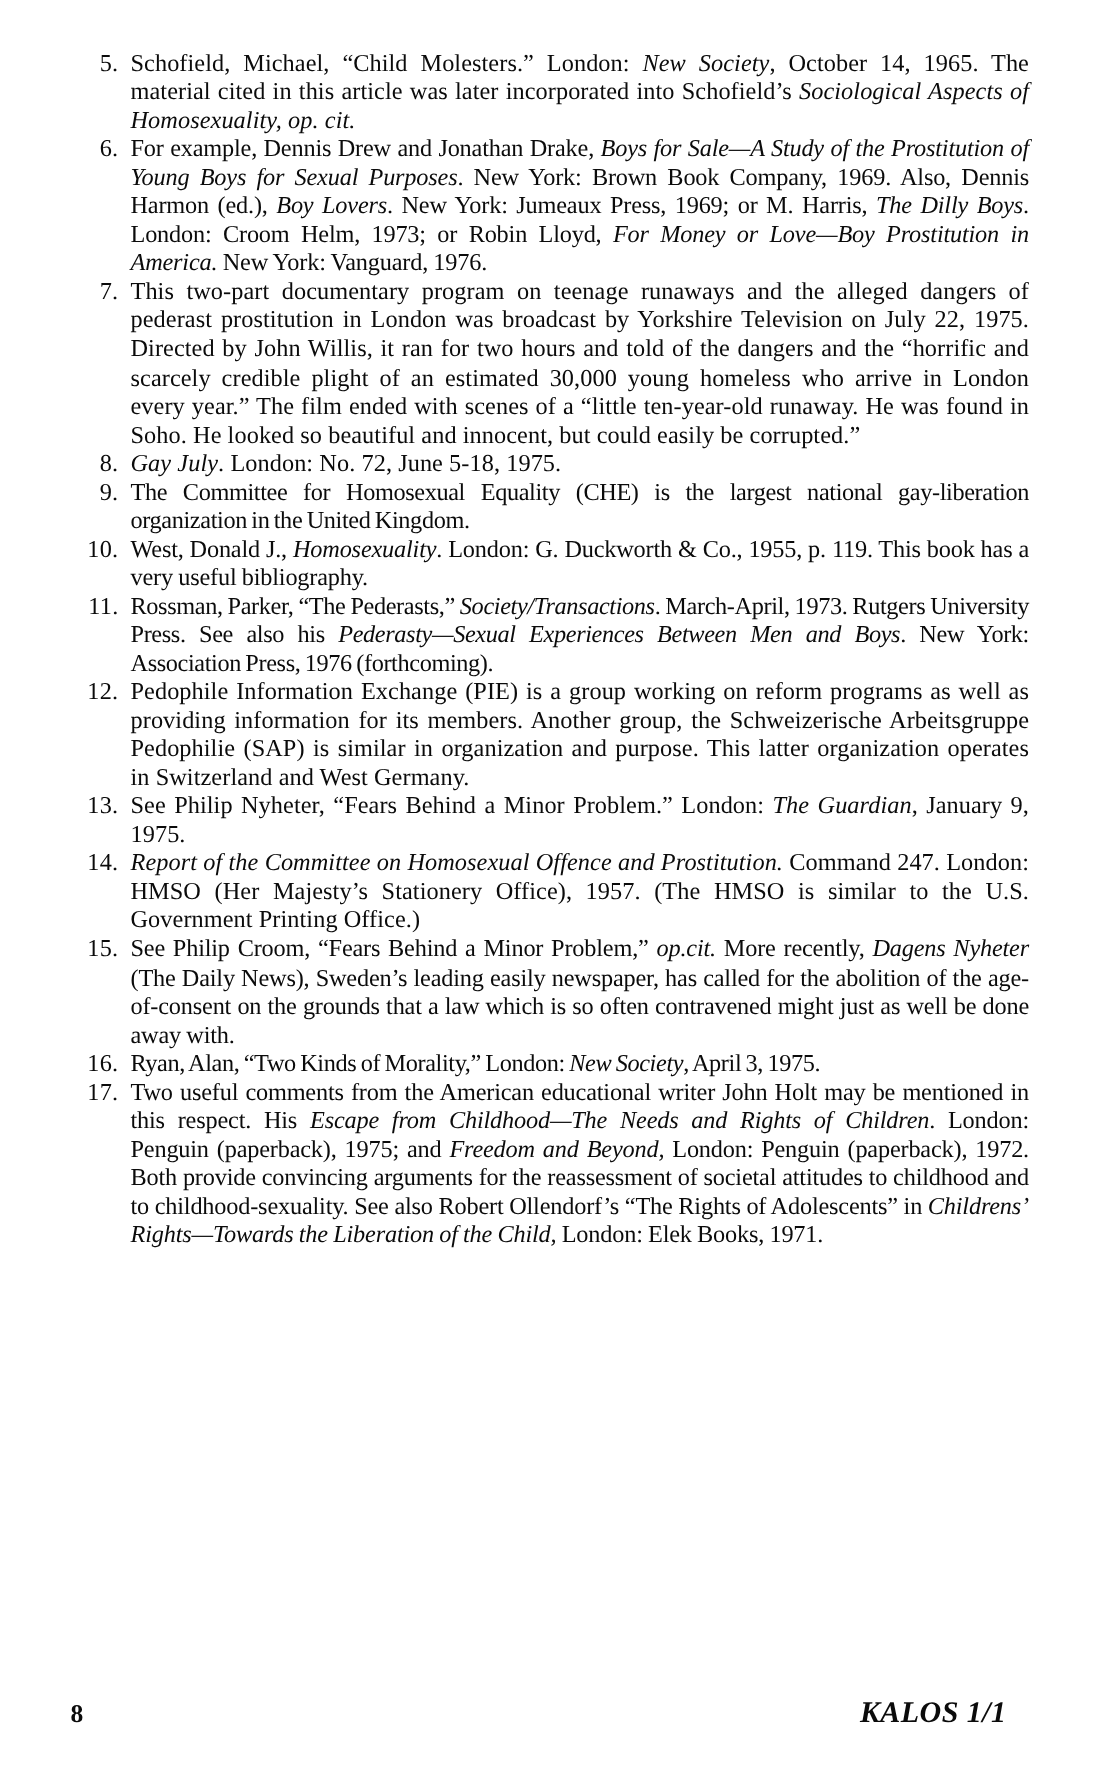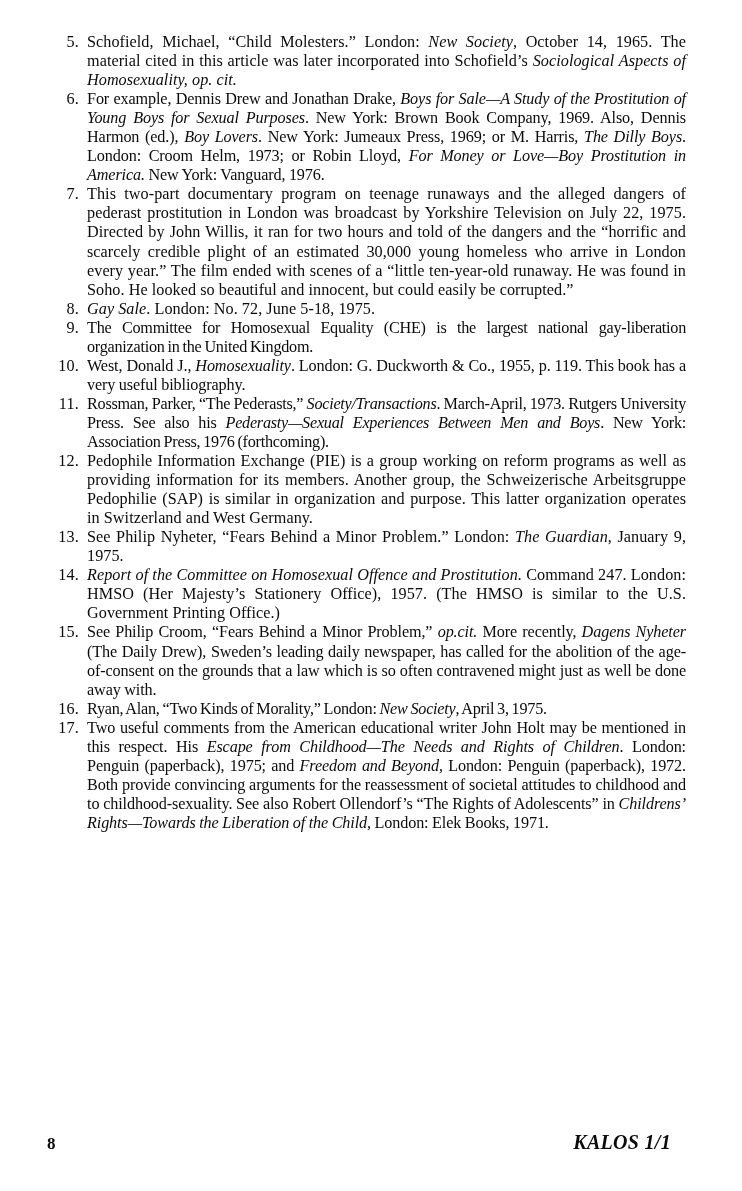--- a/index.html
+++ b/index.html
@@ -87,21 +87,21 @@
       <div class="note">
         <span class="note-num">6.</span>
         <span class="note-body tight"><span>For example, Dennis Drew and Jonathan Drake, </span><i>Boys for Sale—A Study of the Prostitution of Young Boys for Sexual Purposes</i><span>. New York: Brown Book Company, 1969. Also, Dennis Harmon (ed.), </span><i>Boy Lovers</i><span>. New York: Jumeaux Press, 1969; or M. Harris, </span><i>The Dilly Boys</i><span>. London: Croom Helm, 1973; or Robin Lloyd, </span><i>For Money or Love—Boy Prostitution in America.</i><span> New York: Vanguard, 1976.</span></span>
       </div>
       <div class="note">
         <span class="note-num">7.</span>
         <span class="note-body loose"><span>This two-part documentary program on teenage runaways and the alleged dangers of pederast prostitution in London was broadcast by Yorkshire Television on July 22, 1975. Directed by John Willis, it ran for two hours and told of the dangers and the “horrific and scarcely credible plight of an estimated 30,000 young homeless who arrive in London every year.” The film ended with scenes of a “little ten-year-old runaway. He was found in Soho. He looked so beautiful and innocent, but could easily be corrupted.”</span></span>
       </div>
       <div class="note">
         <span class="note-num">8.</span>
-        <span class="note-body loose"><i>Gay Sale</i><span>. London: No. 72, June 5-18, 1975.</span></span>
+        <span class="note-body loose"><i>Gay July</i><span>. London: No. 72, June 5-18, 1975.</span></span>
       </div>
       <div class="note">
         <span class="note-num">9.</span>
         <span class="note-body tighter"><span>The Committee for Homosexual Equality (CHE) is the largest national gay-liberation organization in the United Kingdom.</span></span>
       </div>
       <div class="note">
         <span class="note-num">10.</span>
         <span class="note-body tight"><span>West, Donald J., </span><i>Homosexuality</i><span>. London: G. Duckworth &amp; Co., 1955, p. 119. This book has a very useful bibliography.</span></span>
       </div>
       <div class="note">
@@ -115,21 +115,21 @@
       <div class="note">
         <span class="note-num">13.</span>
         <span class="note-body loose"><span>See Philip Nyheter, “Fears Behind a Minor Problem.” London: </span><i>The Guardian</i><span>, January 9, 1975.</span></span>
       </div>
       <div class="note">
         <span class="note-num">14.</span>
         <span class="note-body loose"><i>Report of the Committee on Homosexual Offence and Prostitution.</i><span> Command 247. London: HMSO (Her Majesty’s Stationery Office), 1957. (The HMSO is similar to the U.S. Government Printing Office.)</span></span>
       </div>
       <div class="note">
         <span class="note-num">15.</span>
-        <span class="note-body tight"><span>See Philip Croom, “Fears Behind a Minor Problem,” </span><i>op.cit.</i><span> More recently, </span><i>Dagens Nyheter</i><span> (The Daily Drew), Sweden’s leading daily newspaper, has called for the abolition of the age-of-consent on the grounds that a law which is so often contravened might just as well be done away with.</span></span>
+        <span class="note-body tight"><span>See Philip Croom, “Fears Behind a Minor Problem,” </span><i>op.cit.</i><span> More recently, </span><i>Dagens Nyheter</i><span> (The Daily News), Sweden’s leading easily newspaper, has called for the abolition of the age-of-consent on the grounds that a law which is so often contravened might just as well be done away with.</span></span>
       </div>
       <div class="note">
         <span class="note-num">16.</span>
         <span class="note-body tighter"><span>Ryan, Alan, “Two Kinds of Morality,” London: </span><i>New Society</i><span>, April 3, 1975.</span></span>
       </div>
       <div class="note">
         <span class="note-num">17.</span>
         <span class="note-body tight"><span>Two useful comments from the American educational writer John Holt may be mentioned in this respect. His </span><i>Escape from Childhood—The Needs and Rights of Children</i><span>. London: Penguin (paperback), 1975; and </span><i>Freedom and Beyond,</i><span> London: Penguin (paperback), 1972. Both provide convincing arguments for the reassessment of societal attitudes to childhood and to childhood-sexuality. See also Robert Ollendorf’s “The Rights of Adolescents” in </span><i>Childrens’ Rights—Towards the Liberation of the Child,</i><span> London: Elek Books, 1971.</span></span>
       </div>
     </div>

